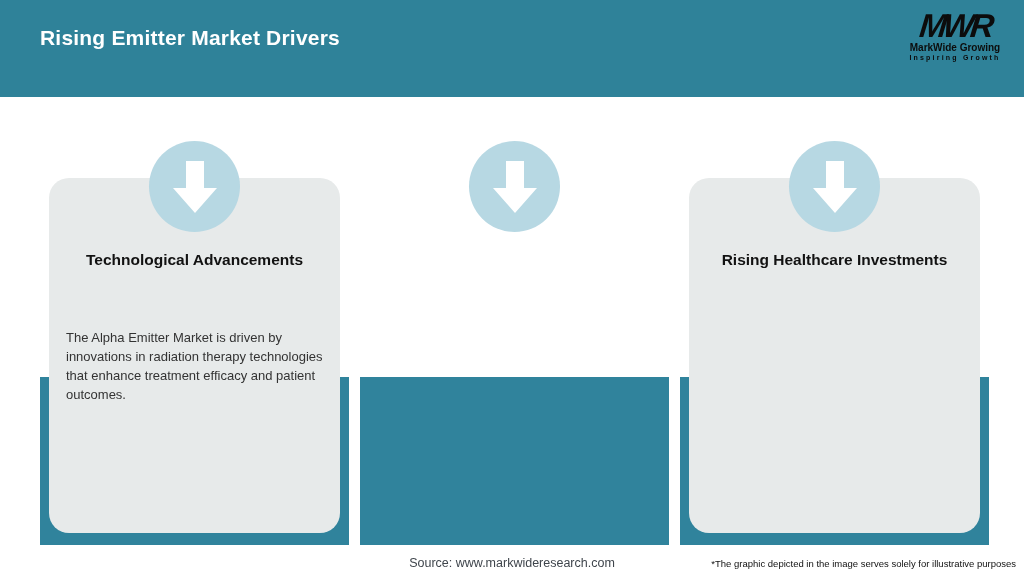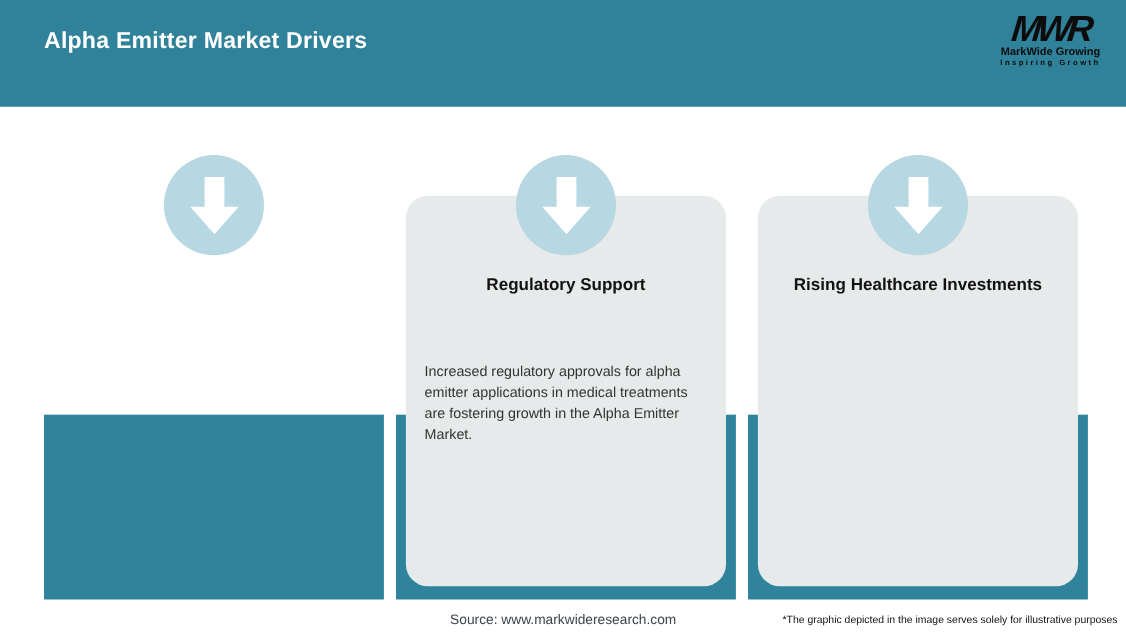--- a/index.html
+++ b/index.html
@@ -127,43 +127,43 @@
     right: 8px; top: 558px;
     font-size: 9.5px;
     color: #111111;
     text-align: center;
   }
 </style>
 </head>
 <body>
 
 <div class="header">
-  <div class="header-title">Alpha Emitter Market Drivers</div>
+  <div class="header-title">Rising Emitter Market Drivers</div>
   <div class="logo">
     <div class="logo-acronym">MWR</div>
     <div class="logo-name">MarkWide Growing</div>
     <div class="logo-tagline">Inspiring Growth</div>
   </div>
 </div>
 
 <div class="column col-0">
   <div class="accent-bar"></div>
+  <div class="card">
+    <div class="card-title">Technological Advancements</div>
+    <div class="card-body">The Alpha Emitter Market is driven by innovations in radiation therapy technologies that enhance treatment efficacy and patient outcomes.</div>
+  </div>
   <div class="icon-circle">
     <svg width="44" height="52" viewBox="0 0 44 52" aria-hidden="true">
       <path d="M13 0 h18 v27 h13 L22 52 L0 27 h13 z" fill="#ffffff"></path>
     </svg>
   </div>
 </div>
 
 <div class="column col-1">
   <div class="accent-bar"></div>
-  <div class="card">
-    <div class="card-title">Regulatory Support</div>
-    <div class="card-body">Increased regulatory approvals for alpha emitter applications in medical treatments are fostering growth in the Alpha Emitter Market.</div>
-  </div>
   <div class="icon-circle">
     <svg width="44" height="52" viewBox="0 0 44 52" aria-hidden="true">
       <path d="M13 0 h18 v27 h13 L22 52 L0 27 h13 z" fill="#ffffff"></path>
     </svg>
   </div>
 </div>
 
 <div class="column col-2">
   <div class="accent-bar"></div>
   <div class="card">

